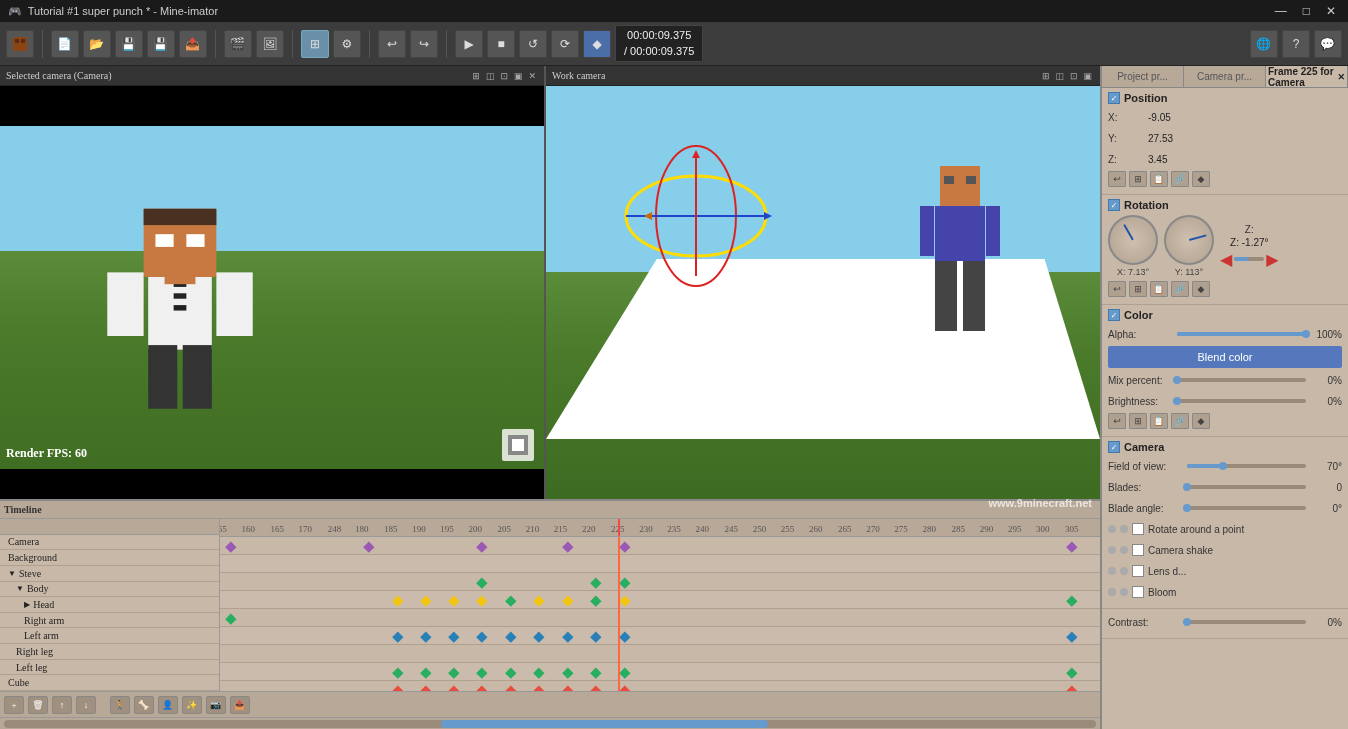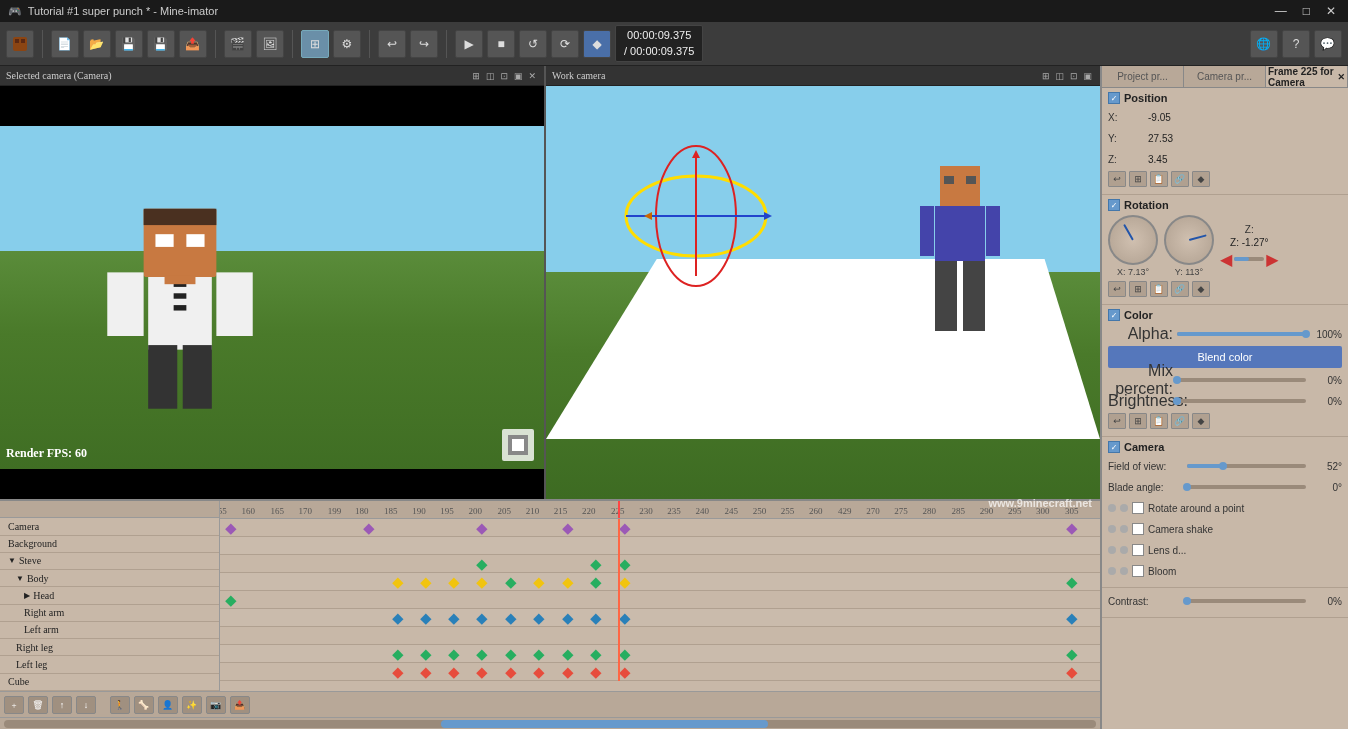--- a/index.html
+++ b/index.html
@@ -390,23 +390,22 @@
     
     .slider-row {
       display: flex;
       align-items: center;
       margin-bottom: 3px;
       height: 18px;
       gap: 4px;
     }
     .slider-label {
       width: 65px;
-      font-size: 16px;
+      font-size: 10px;
       color: #333;
-      text-align: right;
     }
     .slider-track {
       flex: 1;
       height: 4px;
       background: #9a8a7a;
       border-radius: 2px;
       position: relative;
     }
     .slider-fill {
       height: 100%;
@@ -700,20 +699,23 @@
                 <rect x="15" y="95" width="22" height="70" fill="#444"></rect>
                 <rect x="43" y="95" width="22" height="70" fill="#444"></rect>
               </svg>
             </div>
           </div>
         </div>
       </div>
     </div>
 
     <div id="timeline-area">
+      <div id="timeline-header">
+        <span>Timeline</span>
+      </div>
       <div id="timeline-body">
 
         <div id="timeline-labels">
           <div style="height:18px; background:#b8a898; border-bottom:1px solid #999;"></div>
           <div class="tl-label">
               <span>Camera</span>
             </div>
           <div class="tl-label">
               <span>Background</span>
             </div>
@@ -747,39 +749,39 @@
         </div>
 
         <div id="timeline-track">
 
           <div id="timeline-ruler">
             <div style="position:relative; width:100%; height:18px;">
               <span class="ruler-mark" style="left:0%;">155</span>
               <span class="ruler-mark" style="left:3.2%;text-align:center;">160</span>
               <span class="ruler-mark" style="left:6.5%;">165</span>
               <span class="ruler-mark" style="left:9.7%;">170</span>
-              <span class="ruler-mark" style="left:13%;">199</span>
+              <span class="ruler-mark" style="left:13%;">248</span>
               <span class="ruler-mark" style="left:16.1%;">180</span>
               <span class="ruler-mark" style="left:19.4%;">185</span>
               <span class="ruler-mark" style="left:22.6%;">190</span>
               <span class="ruler-mark" style="left:25.8%;">195</span>
               <span class="ruler-mark" style="left:29%;">200</span>
               <span class="ruler-mark" style="left:32.3%;">205</span>
               <span class="ruler-mark" style="left:35.5%;">210</span>
               <span class="ruler-mark" style="left:38.7%;">215</span>
               <span class="ruler-mark" style="left:41.9%;">220</span>
               <span class="ruler-mark" style="left:45.2%;">225</span>
               <span class="ruler-mark" style="left:48.4%;">230</span>
               <span class="ruler-mark" style="left:51.6%;">235</span>
               <span class="ruler-mark" style="left:54.8%;">240</span>
               <span class="ruler-mark" style="left:58.1%;">245</span>
               <span class="ruler-mark" style="left:61.3%;">250</span>
               <span class="ruler-mark" style="left:64.5%;">255</span>
               <span class="ruler-mark" style="left:67.7%;">260</span>
-              <span class="ruler-mark" style="left:71%;">429</span>
+              <span class="ruler-mark" style="left:71%;">265</span>
               <span class="ruler-mark" style="left:74.2%;">270</span>
               <span class="ruler-mark" style="left:77.4%;">275</span>
               <span class="ruler-mark" style="left:80.6%;">280</span>
               <span class="ruler-mark" style="left:83.9%;">285</span>
               <span class="ruler-mark" style="left:87.1%;">290</span>
               <span class="ruler-mark" style="left:90.3%;">295</span>
               <span class="ruler-mark" style="left:93.5%;">300</span>
               <span class="ruler-mark" style="left:96.8%;">305</span>
 
               <div style="position:absolute; top:0; left:45.2%; width:2px; height:18px; background:#ff4444;"></div>
@@ -1018,21 +1020,29 @@
       <div class="panel-section-header">
         <div class="section-checkbox">✓</div>
         <span class="section-label">Camera</span>
       </div>
       <div class="slider-row">
         <span class="cam-label">Field of view:</span>
         <div class="slider-track">
           <div class="slider-fill" style="width:30%;"></div>
           <div class="slider-thumb" style="left:30%;"></div>
         </div>
-        <span class="slider-value">52°</span>
+        <span class="slider-value">70°</span>
+      </div>
+      <div class="slider-row">
+        <span class="cam-label">Blades:</span>
+        <div class="slider-track">
+          <div class="slider-fill" style="width:0%;"></div>
+          <div class="slider-thumb" style="left:0%;"></div>
+        </div>
+        <span class="slider-value">0</span>
       </div>
       <div class="slider-row">
         <span class="cam-label">Blade angle:</span>
         <div class="slider-track">
           <div class="slider-fill" style="width:0%;"></div>
           <div class="slider-thumb" style="left:0%;"></div>
         </div>
         <span class="slider-value">0°</span>
       </div>
       <div class="checkbox-row">

